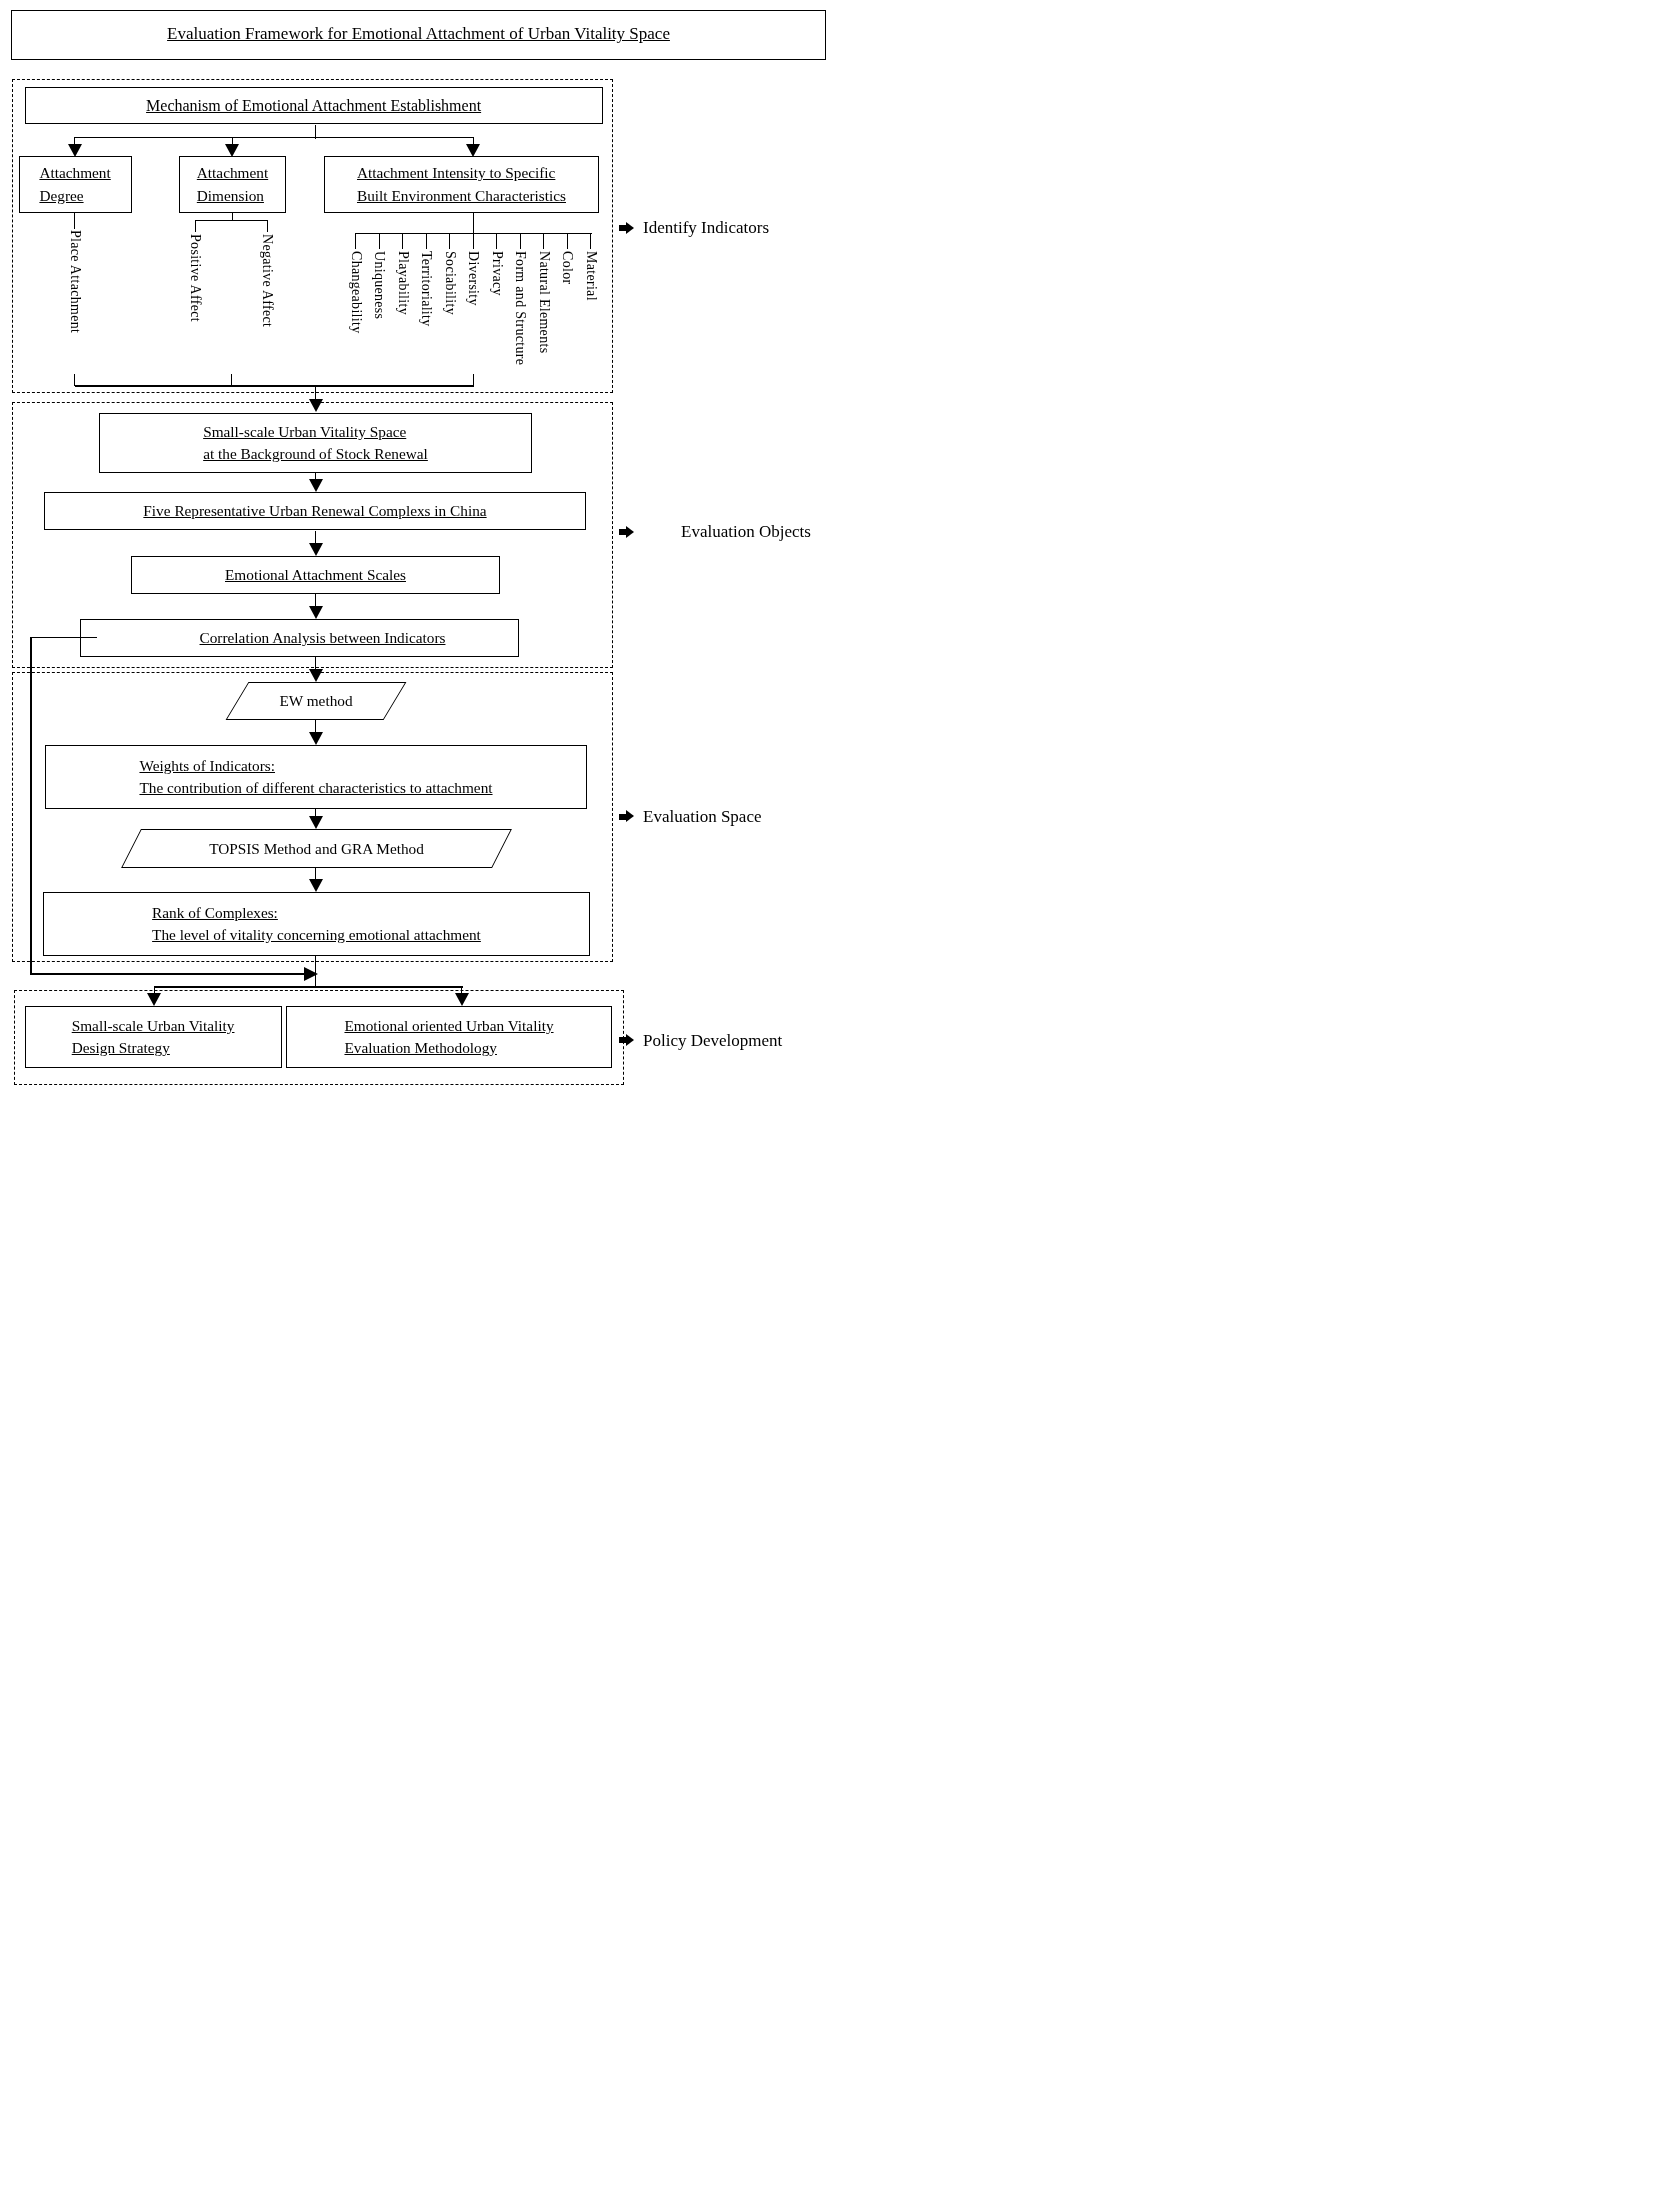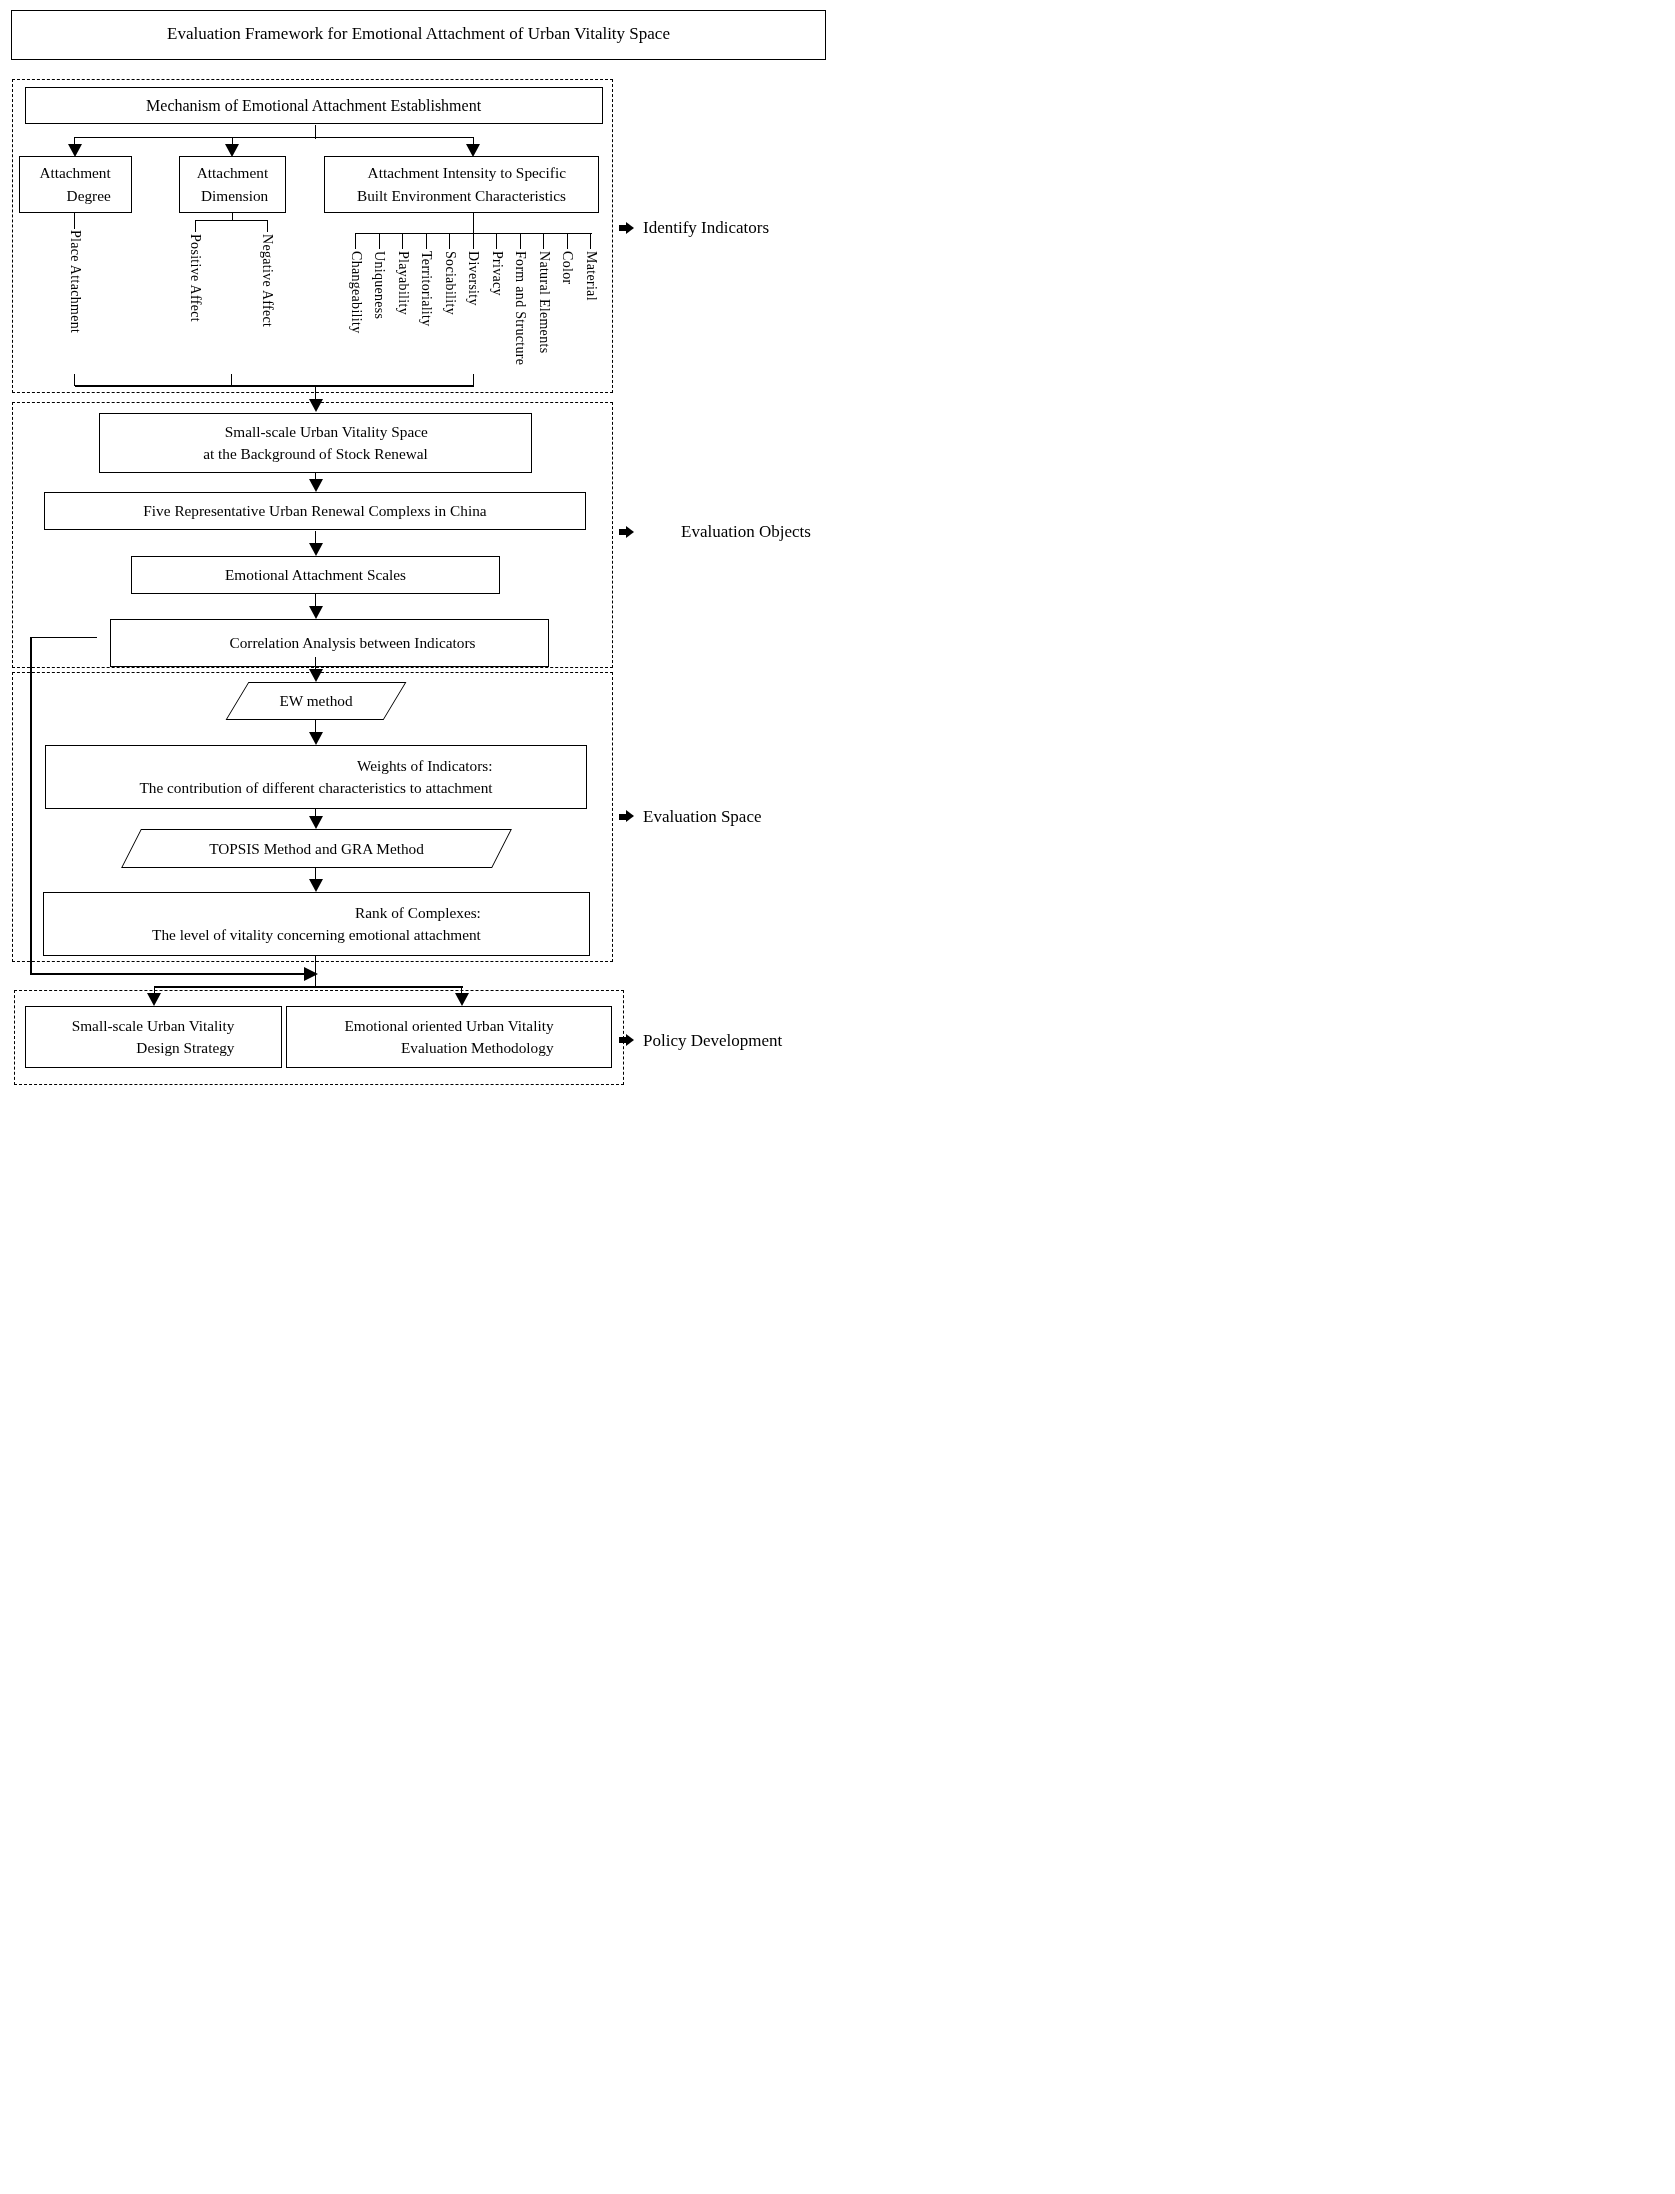--- a/index.html
+++ b/index.html
@@ -2,22 +2,23 @@
 <html style="font-size:8.7px"><head>
 <meta charset="utf-8">
 <style>
   html,body{margin:0;padding:0;background:#ffffff;}
   .canvas{
     position:relative;width:838px;height:1097px;background:#ffffff;
     font-family:"Liberation Serif","DejaVu Serif",serif;color:#000;overflow:hidden;
   }
   .box{
     position:absolute;border:1.6px solid #000;background:#fff;
-    display:flex;align-items:center;justify-content:center;text-align:right;
+    display:flex;align-items:center;justify-content:center;text-align:left;
     box-sizing:border-box;
+    text-decoration:underline;
   }
   .box-label{white-space:pre-line;line-height:1.45;}
   .dashed{position:absolute;border:1.1px dashed #000;box-sizing:border-box;background:transparent;}
   .ln{position:absolute;background:#000;}
   .arr-d{position:absolute;width:0;height:0;border-left:7px solid transparent;border-right:7px solid transparent;border-top:13px solid #000;}
   .arr-r{position:absolute;width:0;height:0;border-top:7px solid transparent;border-bottom:7px solid transparent;border-left:14px solid #000;}
   .vtext{
     position:absolute;writing-mode:vertical-rl;text-orientation:mixed;
     font-size:14px;line-height:16.4px;width:16.4px;height:142px;white-space:pre-line;
     letter-spacing:0.3px;
@@ -126,21 +127,21 @@
   </div>
   <div class="ln" style="left:315px;top:531px;width:1.1px;height:13px;"></div>
   <div class="arr-d" style="left:309px;top:543px;"></div>
 
   <div class="box" style="left:131px;top:556px;width:369px;height:38px;">
     <div class="box-label f28">Emotional Attachment Scales</div>
   </div>
   <div class="ln" style="left:315px;top:594px;width:1.1px;height:12.6px;"></div>
   <div class="arr-d" style="left:309px;top:606px;"></div>
 
-  <div class="box" style="left:110px;top:619px;width:439px;height:48px;padding-left:46px;">
+  <div class="box" style="left:80px;top:619px;width:439px;height:38px;padding-left:46px;">
     <div class="box-label f28">Correlation Analysis between Indicators</div>
   </div>
 
   <div class="ln" style="left:315px;top:657px;width:1.1px;height:13px;"></div>
   <div class="arr-d" style="left:309px;top:669px;"></div>
 
   <div class="para" style="left:237px;top:682px;width:158px;height:38px;transform:skewX(-31deg);"></div>
   <div class="para-label" style="left:237px;top:682px;width:158px;height:38px;">EW method</div>
   <div class="ln" style="left:315px;top:720px;width:1.1px;height:12.6px;"></div>
   <div class="arr-d" style="left:309px;top:732px;"></div>

